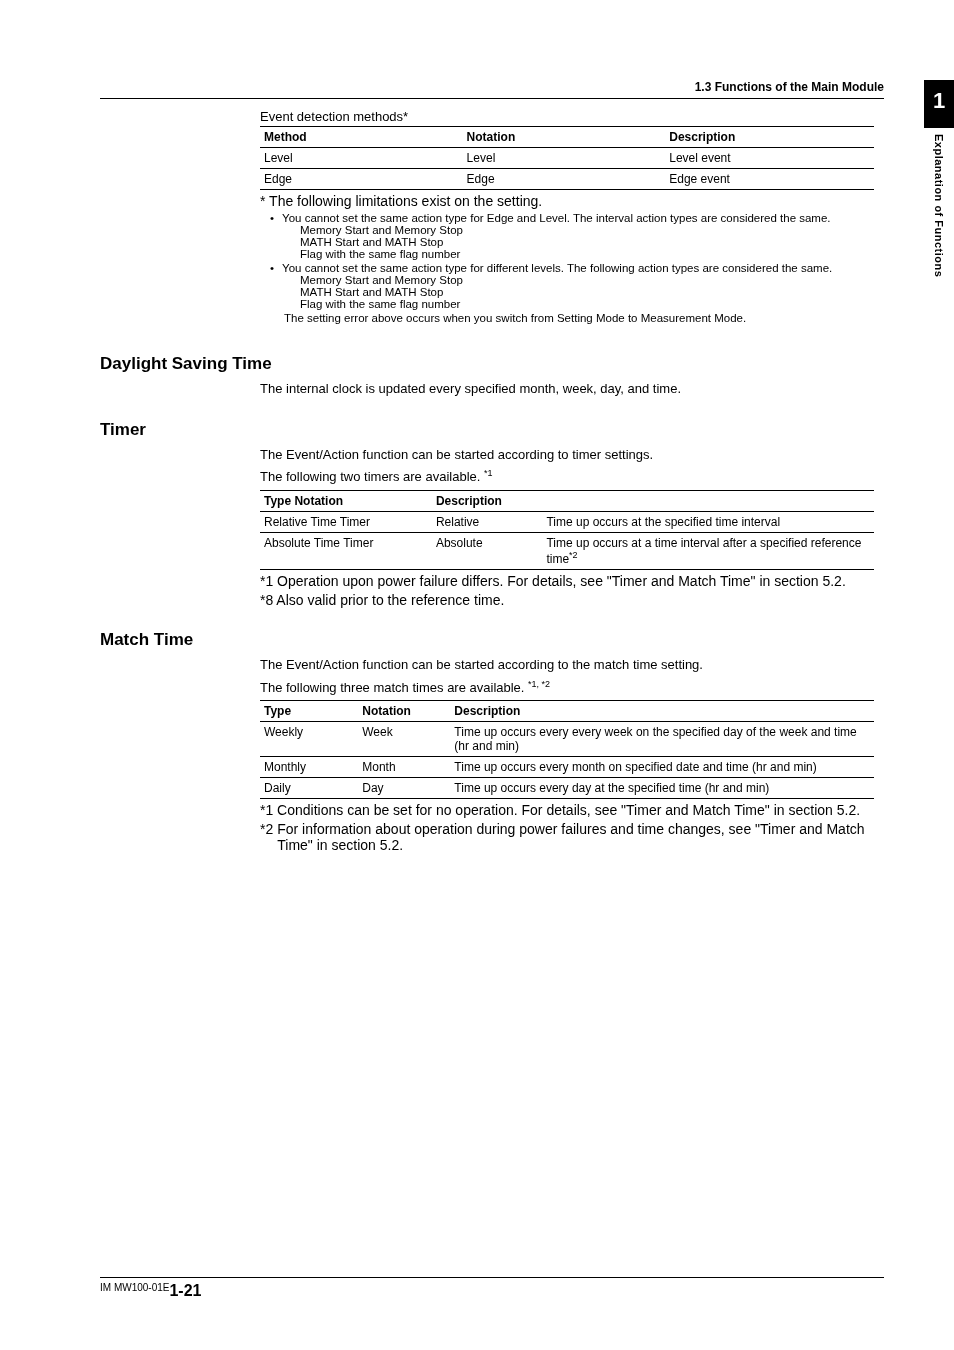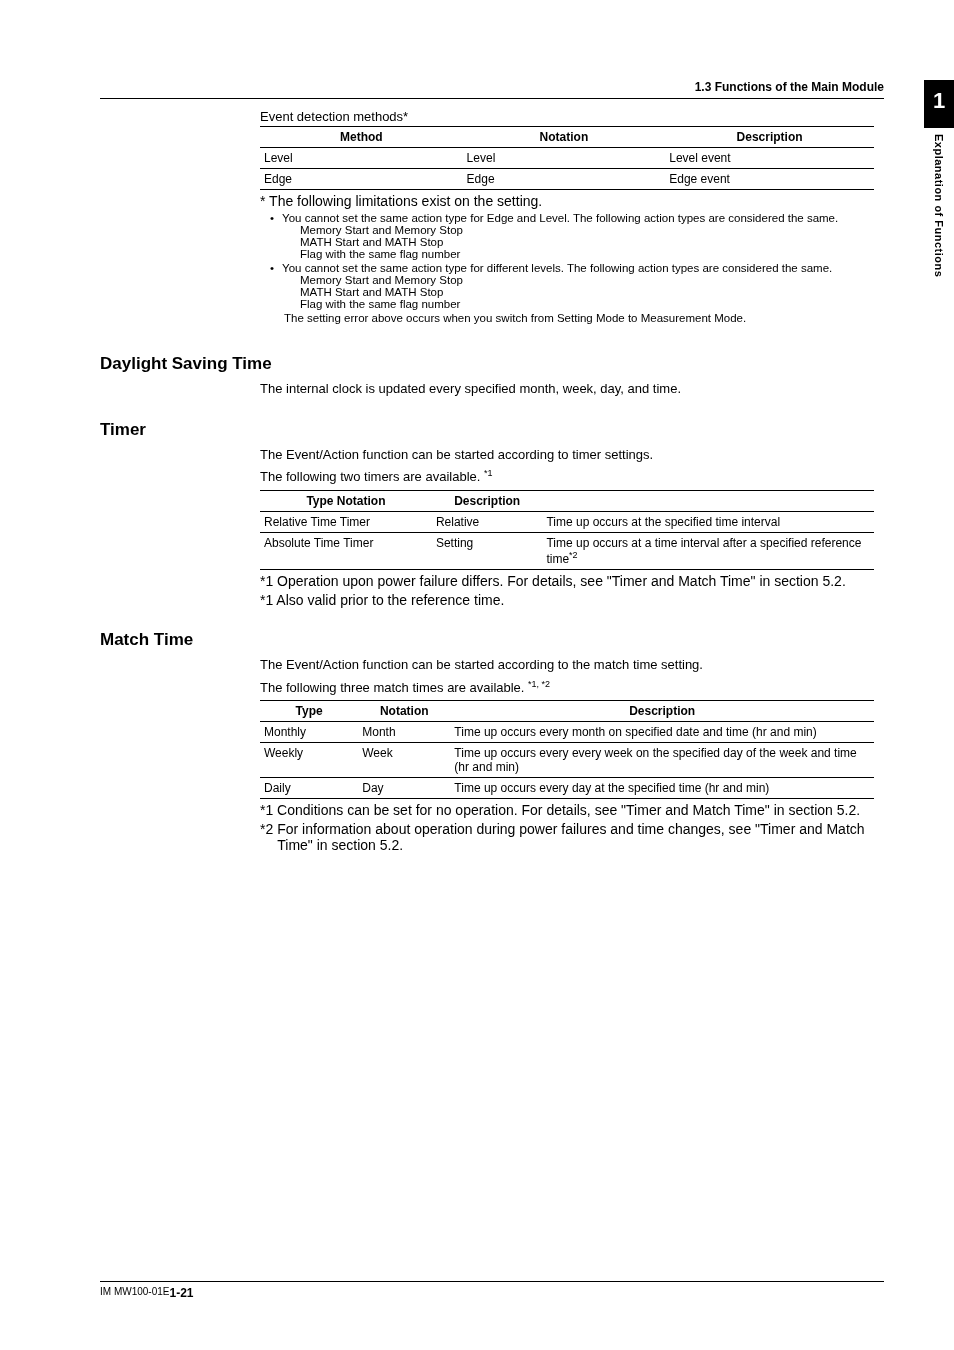--- a/index.html
+++ b/index.html
@@ -55,21 +55,21 @@
   .table-title {
     font-size: 13px;
     margin-bottom: 2px;
   }
   table {
     width: 100%;
     border-collapse: collapse;
     font-size: 12px;
   }
   thead tr { border-top: 1.5px solid #000; border-bottom: 1px solid #000; }
-  th { text-align: center; font-weight: bold; padding: 3px 4px; }
+  th { text-align: left; font-weight: bold; padding: 3px 4px; }
   td { padding: 3px 4px; border-bottom: 1px solid #000; vertical-align: top; }
   tbody tr:last-child td { border-bottom: 1.5px solid #000; }
   .footnote { font-size: 14px; margin-top: 3px; }
   .bullet-block { font-size: 11.5px; margin-left: 10px; margin-top: 3px; }
   .bullet-item { display: flex; gap: 8px; margin-top: 2px; }
   .bullet-item .dot { flex: 0 0 auto; }
   .bullet-item .txt { flex: 1; }
   .sub-list { margin-left: 30px; }
   .h2 {
     font-size: 17px;
@@ -90,21 +90,21 @@
   }
   .sup { font-size: 9px; vertical-align: super; }
   .bottomline {
     position: absolute;
     left: 100px; right: 70px; bottom: 50px;
     border-top: 1px solid #000;
     padding-top: 4px;
     font-size: 10px;
     display: flex;
   }
-  .bottomline .pn { font-weight: bold; font-size: 12px; }
+  .bottomline .pn { font-weight: bold; font-size: 16px; }
   .fn-hang { display:flex; gap:4px; }
   .fn-hang .tag { flex:0 0 auto; }
   .fn-hang .body { flex:1; }
 </style>
 </head>
 <body>
 
 <div class="page">
   <div class="running-head">1.3  Functions of the Main Module</div>
 
@@ -133,21 +133,21 @@
           <td>Edge</td>
           <td>Edge</td>
           <td>Edge event</td>
         </tr>
       </tbody>
     </table>
     <div class="footnote">* The following limitations exist on the setting.</div>
     <div class="bullet-block">
       <div class="bullet-item">
         <span class="dot">•</span>
-        <span class="txt">You cannot set the same action type for Edge and Level. The following action types are considered the same.</span>
+        <span class="txt">You cannot set the same action type for Edge and Level. The interval action types are considered the same.</span>
       </div>
       <div class="sub-list">
         <div>Memory Start and Memory Stop</div>
         <div>MATH Start and MATH Stop</div>
         <div>Flag with the same flag number</div>
       </div>
       <div class="bullet-item">
         <span class="dot">•</span>
         <span class="txt">You cannot set the same action type for different levels. The following action types are considered the same.</span>
       </div>
@@ -180,53 +180,53 @@
       </tr>
         </thead>
       <tbody>
         <tr>
           <td>Relative Time Timer</td>
           <td>Relative</td>
           <td>Time up occurs at the specified time interval</td>
         </tr>
         <tr>
           <td>Absolute Time Timer</td>
-          <td>Setting</td>
+          <td>Absolute</td>
           <td><span>Time up occurs at a time interval after a specified reference time</span><span class="sup">*2</span></td>
         </tr>
       </tbody>
     </table>
     <div class="footnote">*1  Operation upon power failure differs. For details, see "Timer and Match Time" in section 5.2.</div>
-    <div class="footnote">*1  Also valid prior to the reference time.</div>
+    <div class="footnote">*8  Also valid prior to the reference time.</div>
   </div>
 
   <div class="h3">Match Time</div>
   <div class="content-block">
     <div class="body-text">The Event/Action function can be started according to the match time setting.</div>
     <div class="body-text">
       <span>The following three match times are available. </span><span class="sup">*1, *2</span>
     </div>
     <table>
       <thead>
           <tr>
         <th style="width:16%">Type</th>
         <th style="width:15%">Notation</th>
         <th>Description</th>
       </tr>
         </thead>
       <tbody>
         <tr>
+          <td>Weekly</td>
+          <td>Week</td>
+          <td>Time up occurs every every week on the specified day of the week and time (hr and min)</td>
+        </tr>
+        <tr>
           <td>Monthly</td>
           <td>Month</td>
           <td>Time up occurs every month on specified date and time (hr and min)</td>
-        </tr>
-        <tr>
-          <td>Weekly</td>
-          <td>Week</td>
-          <td>Time up occurs every every week on the specified day of the week and time (hr and min)</td>
         </tr>
         <tr>
           <td>Daily</td>
           <td>Day</td>
           <td>Time up occurs every day at the specified time (hr and min)</td>
         </tr>
       </tbody>
     </table>
     <div class="footnote">*1  Conditions can be set for no operation. For details, see "Timer and Match Time" in section 5.2.</div>
     <div class="footnote fn-hang">

